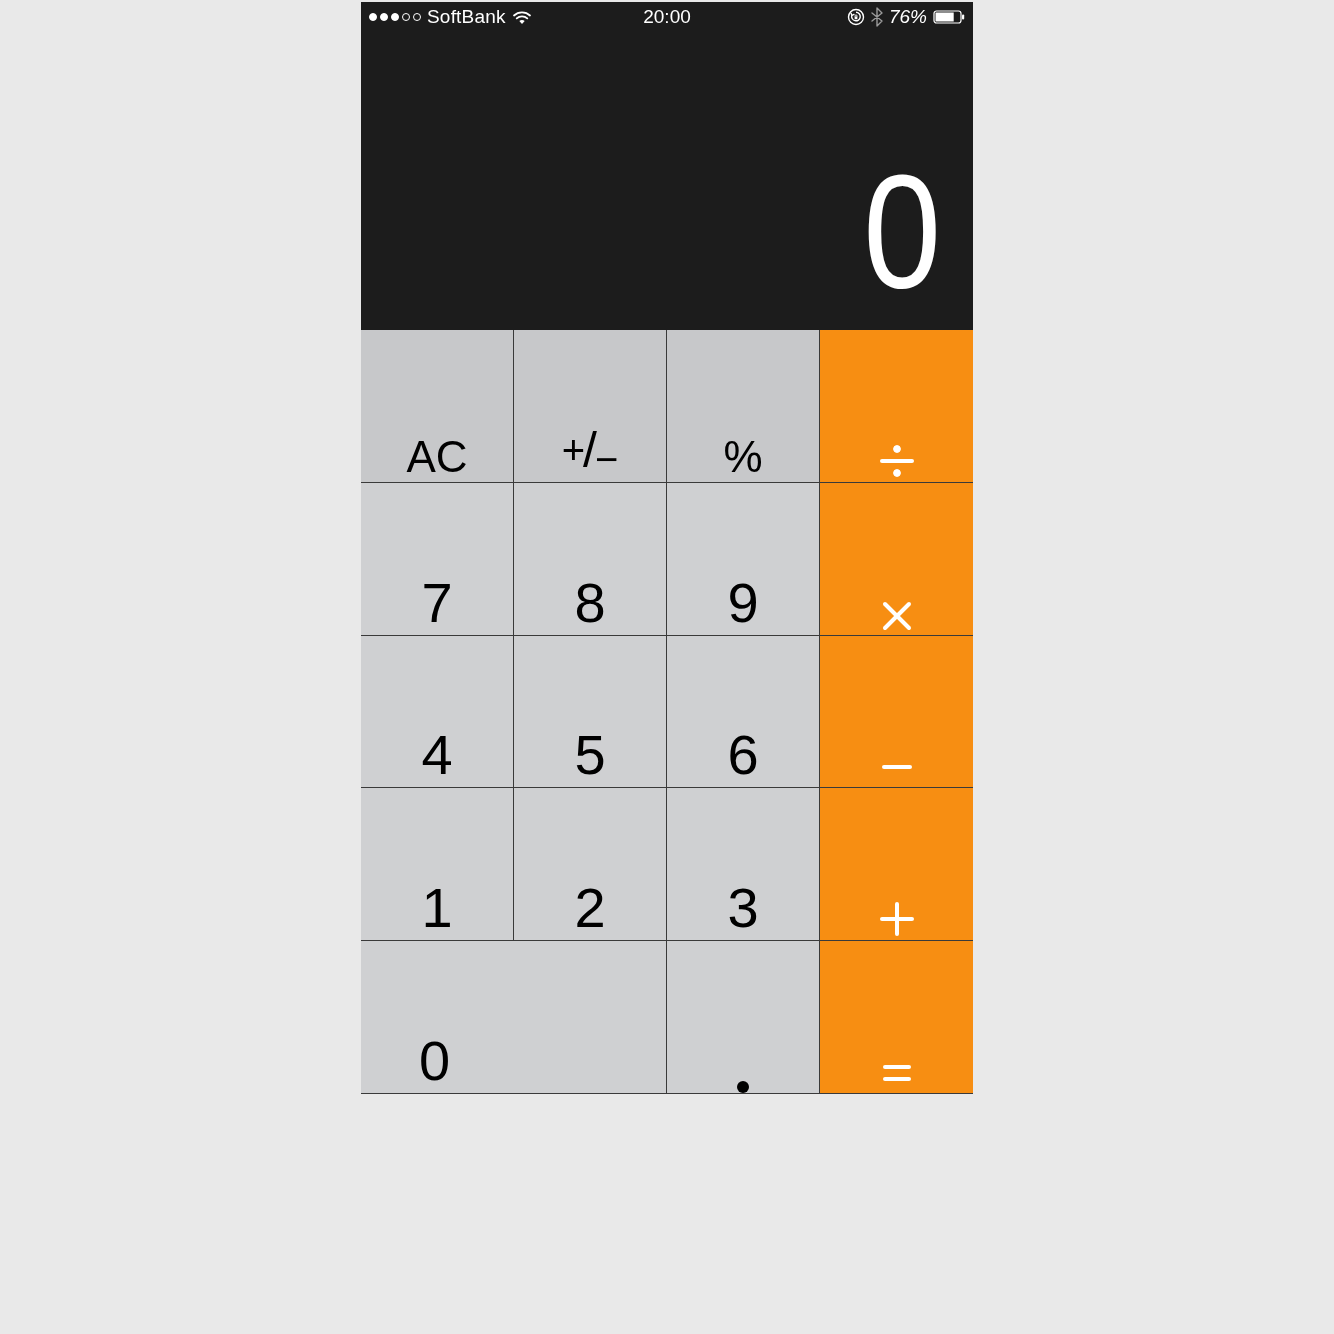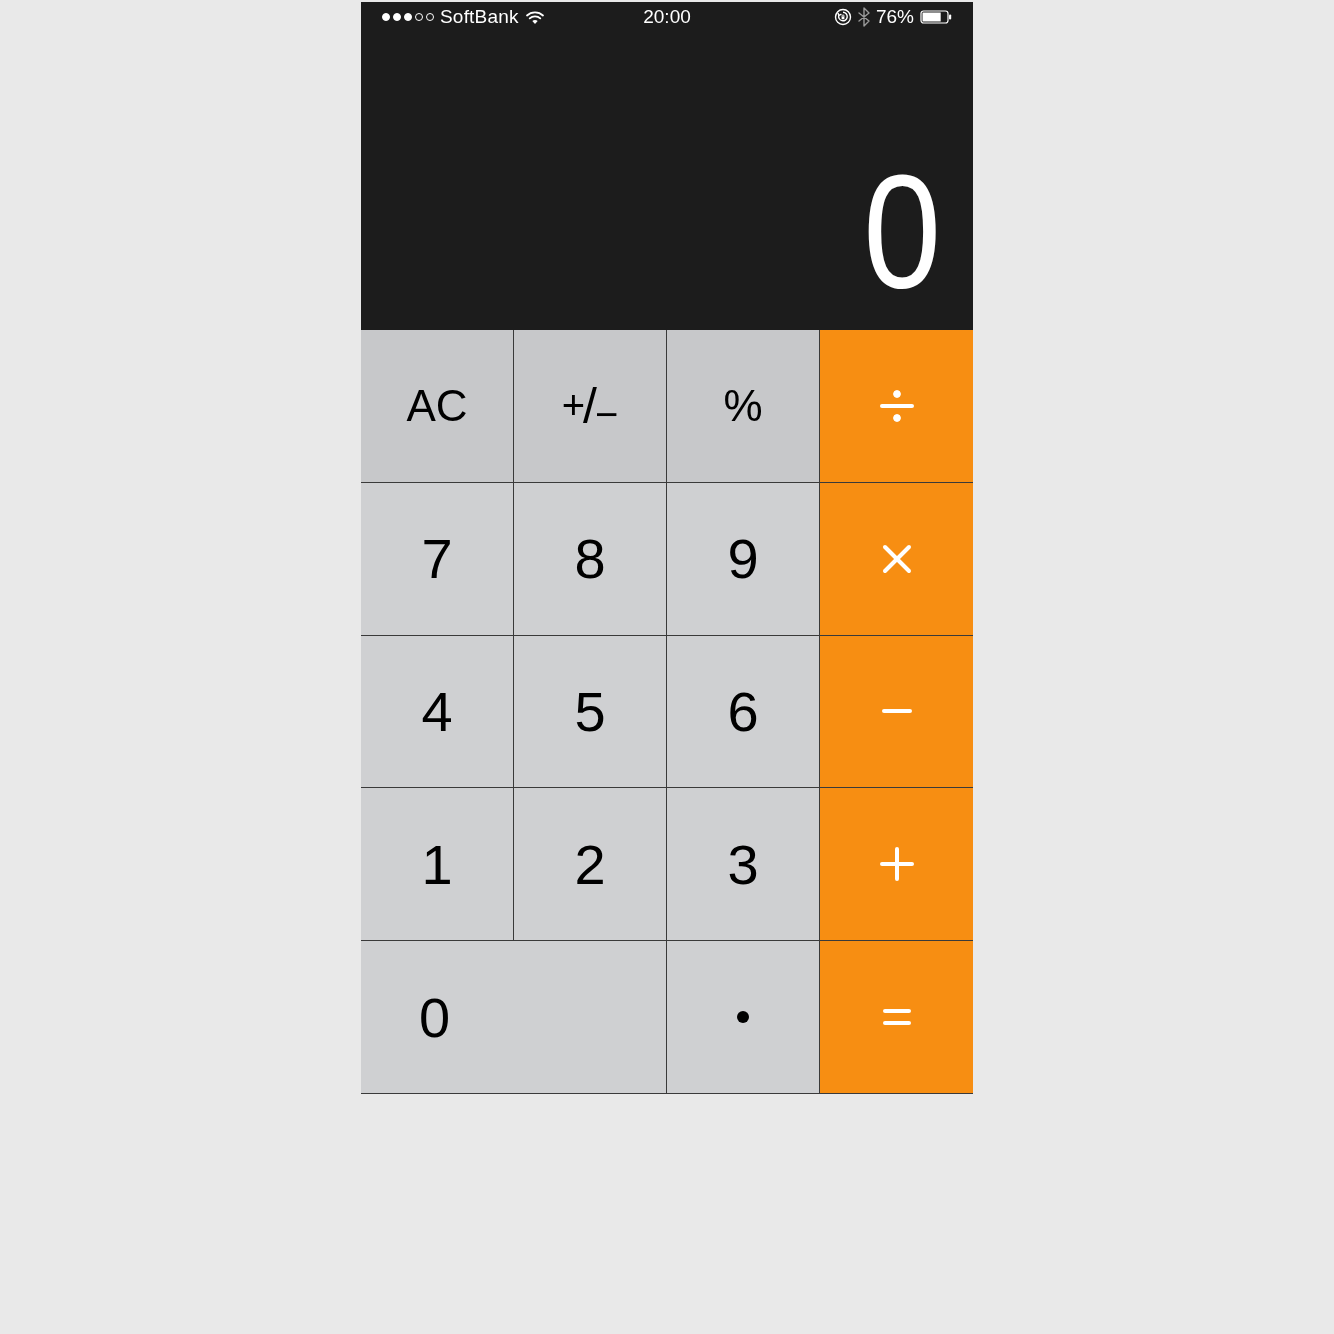--- a/index.html
+++ b/index.html
@@ -27,27 +27,27 @@
     overflow: hidden;
   }
 
   
   .status-bar {
     height: 30px;
     background: #1c1c1c;
     color: #fff;
     display: flex;
     align-items: center;
-    padding: 0 21px;
+    padding: 0 8px;
     font-size: 19px;
     font-weight: 400;
   }
   .status-left { display: flex; align-items: center; gap: 6px; flex: 1; }
   .status-center { flex: 0 0 auto; font-weight: 400; font-size: 19px; }
-  .status-right { display: flex; align-items: center; gap: 6px; flex: 1; justify-content: flex-end; }
+  .status-right { display: flex; align-items: center; gap: 6px; flex: 1; justify-content: flex-end; font-style: italic; }
   .signal-dots { display: flex; align-items: center; gap: 3px; }
   .signal-dots .dot {
     width: 8px; height: 8px; border-radius: 50%;
     border: 1px solid #fff;
   }
   .signal-dots .dot.filled { background: #fff; }
   .carrier { font-size: 19px; font-weight: 400; letter-spacing: 0.2px; }
   svg { display: block; }
 
   
@@ -70,21 +70,21 @@
 
   
   .keypad {
     flex: 1;
     display: grid;
     grid-template-columns: repeat(4, 1fr);
     grid-template-rows: repeat(5, 1fr);
   }
   .key {
     display: flex;
-    align-items: center;
+    align-items: flex-end;
     justify-content: center;
     font-size: 56px;
     font-weight: 200;
     color: #000;
     border-right: 1px solid #3a3a3a;
     border-bottom: 1px solid #3a3a3a;
     user-select: none;
     cursor: pointer;
   }
   .key.func { background: #c7c8ca; font-size: 44px; font-weight: 300; }

